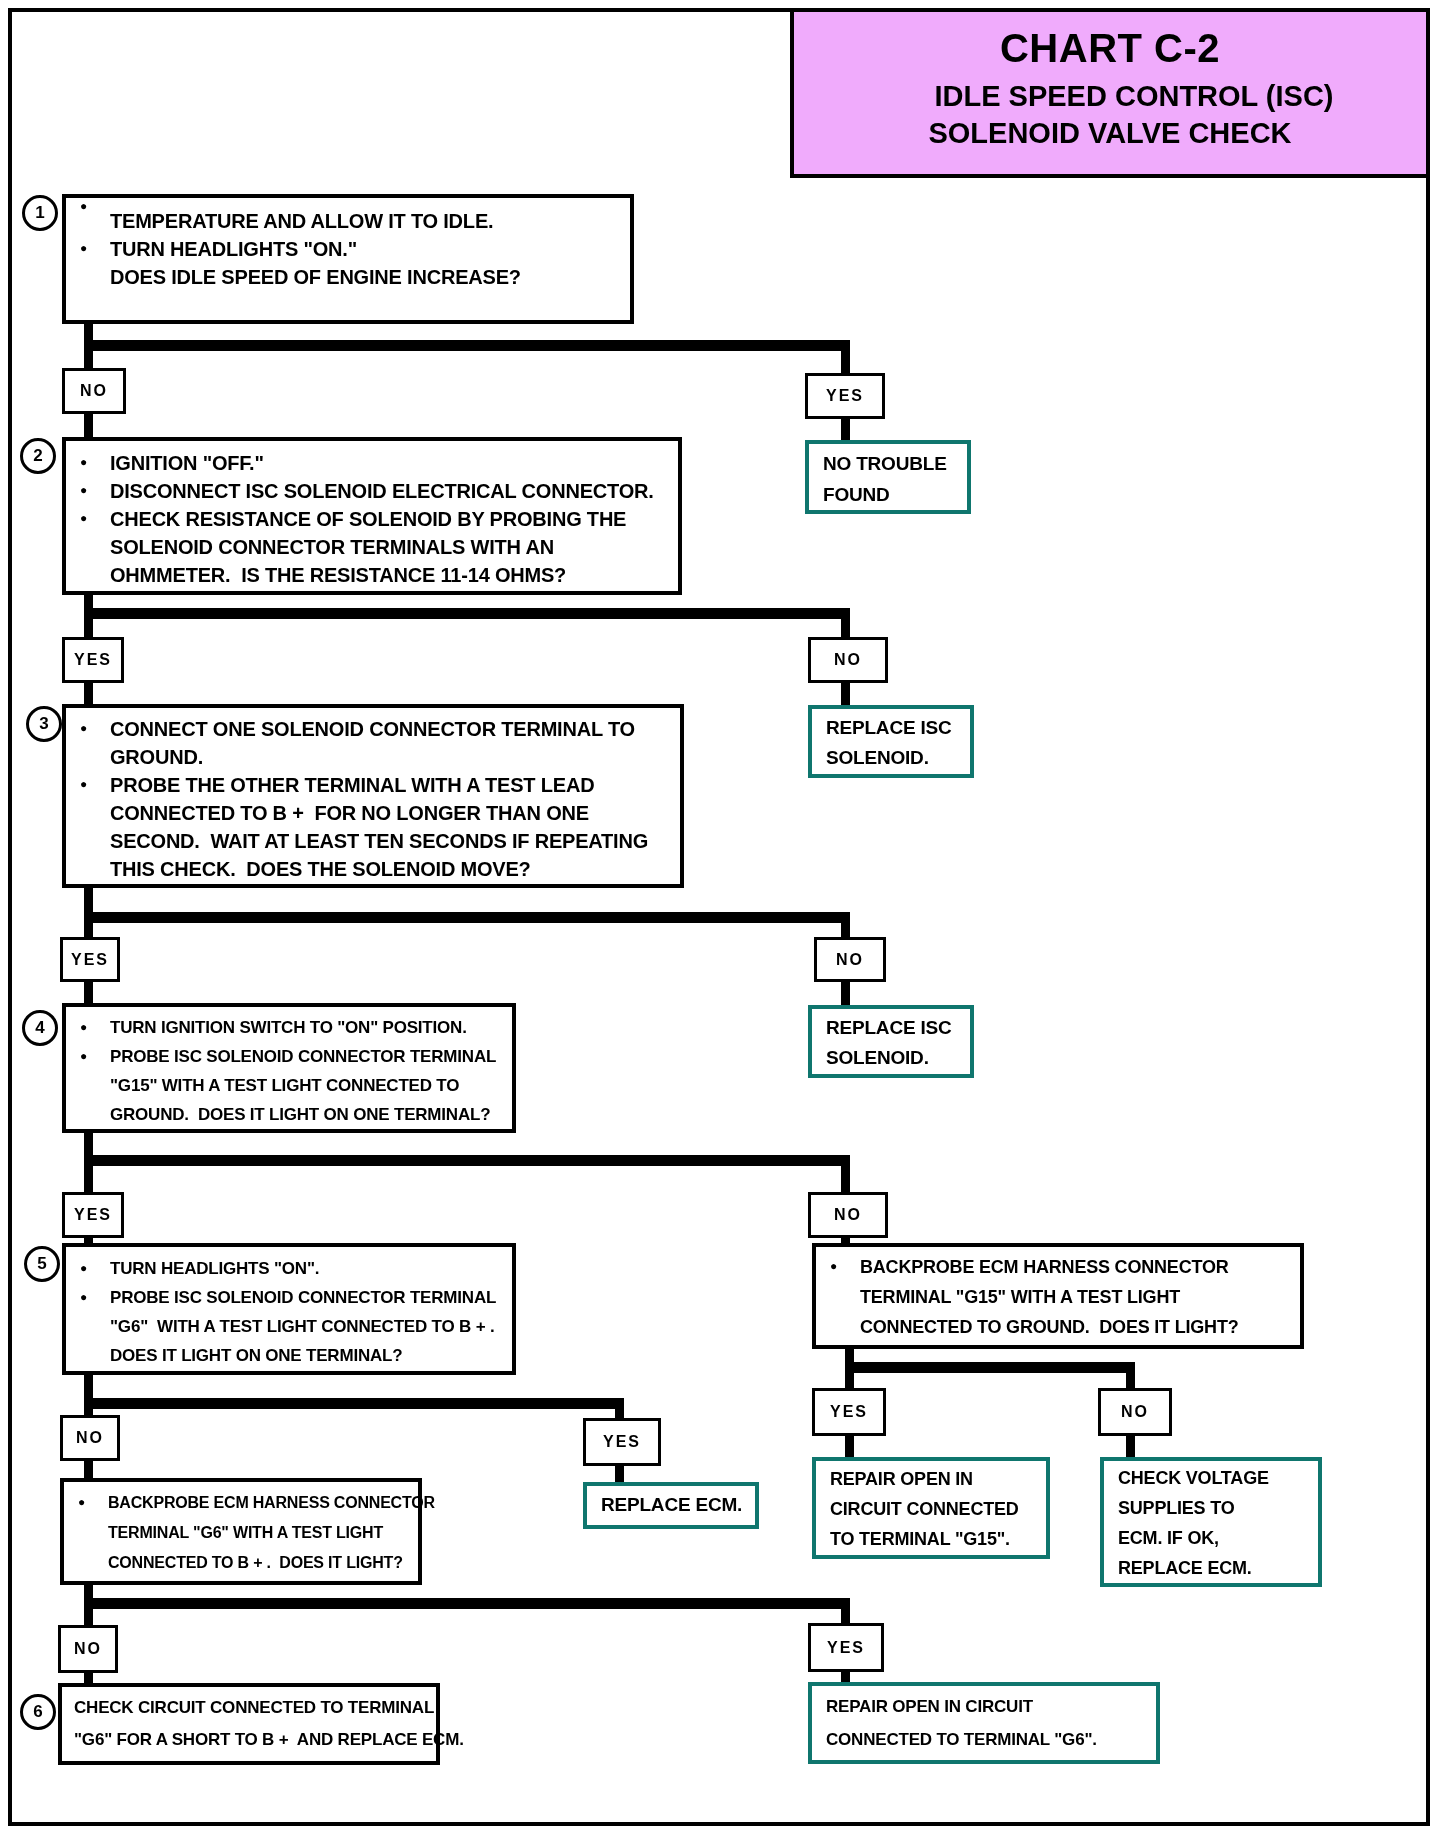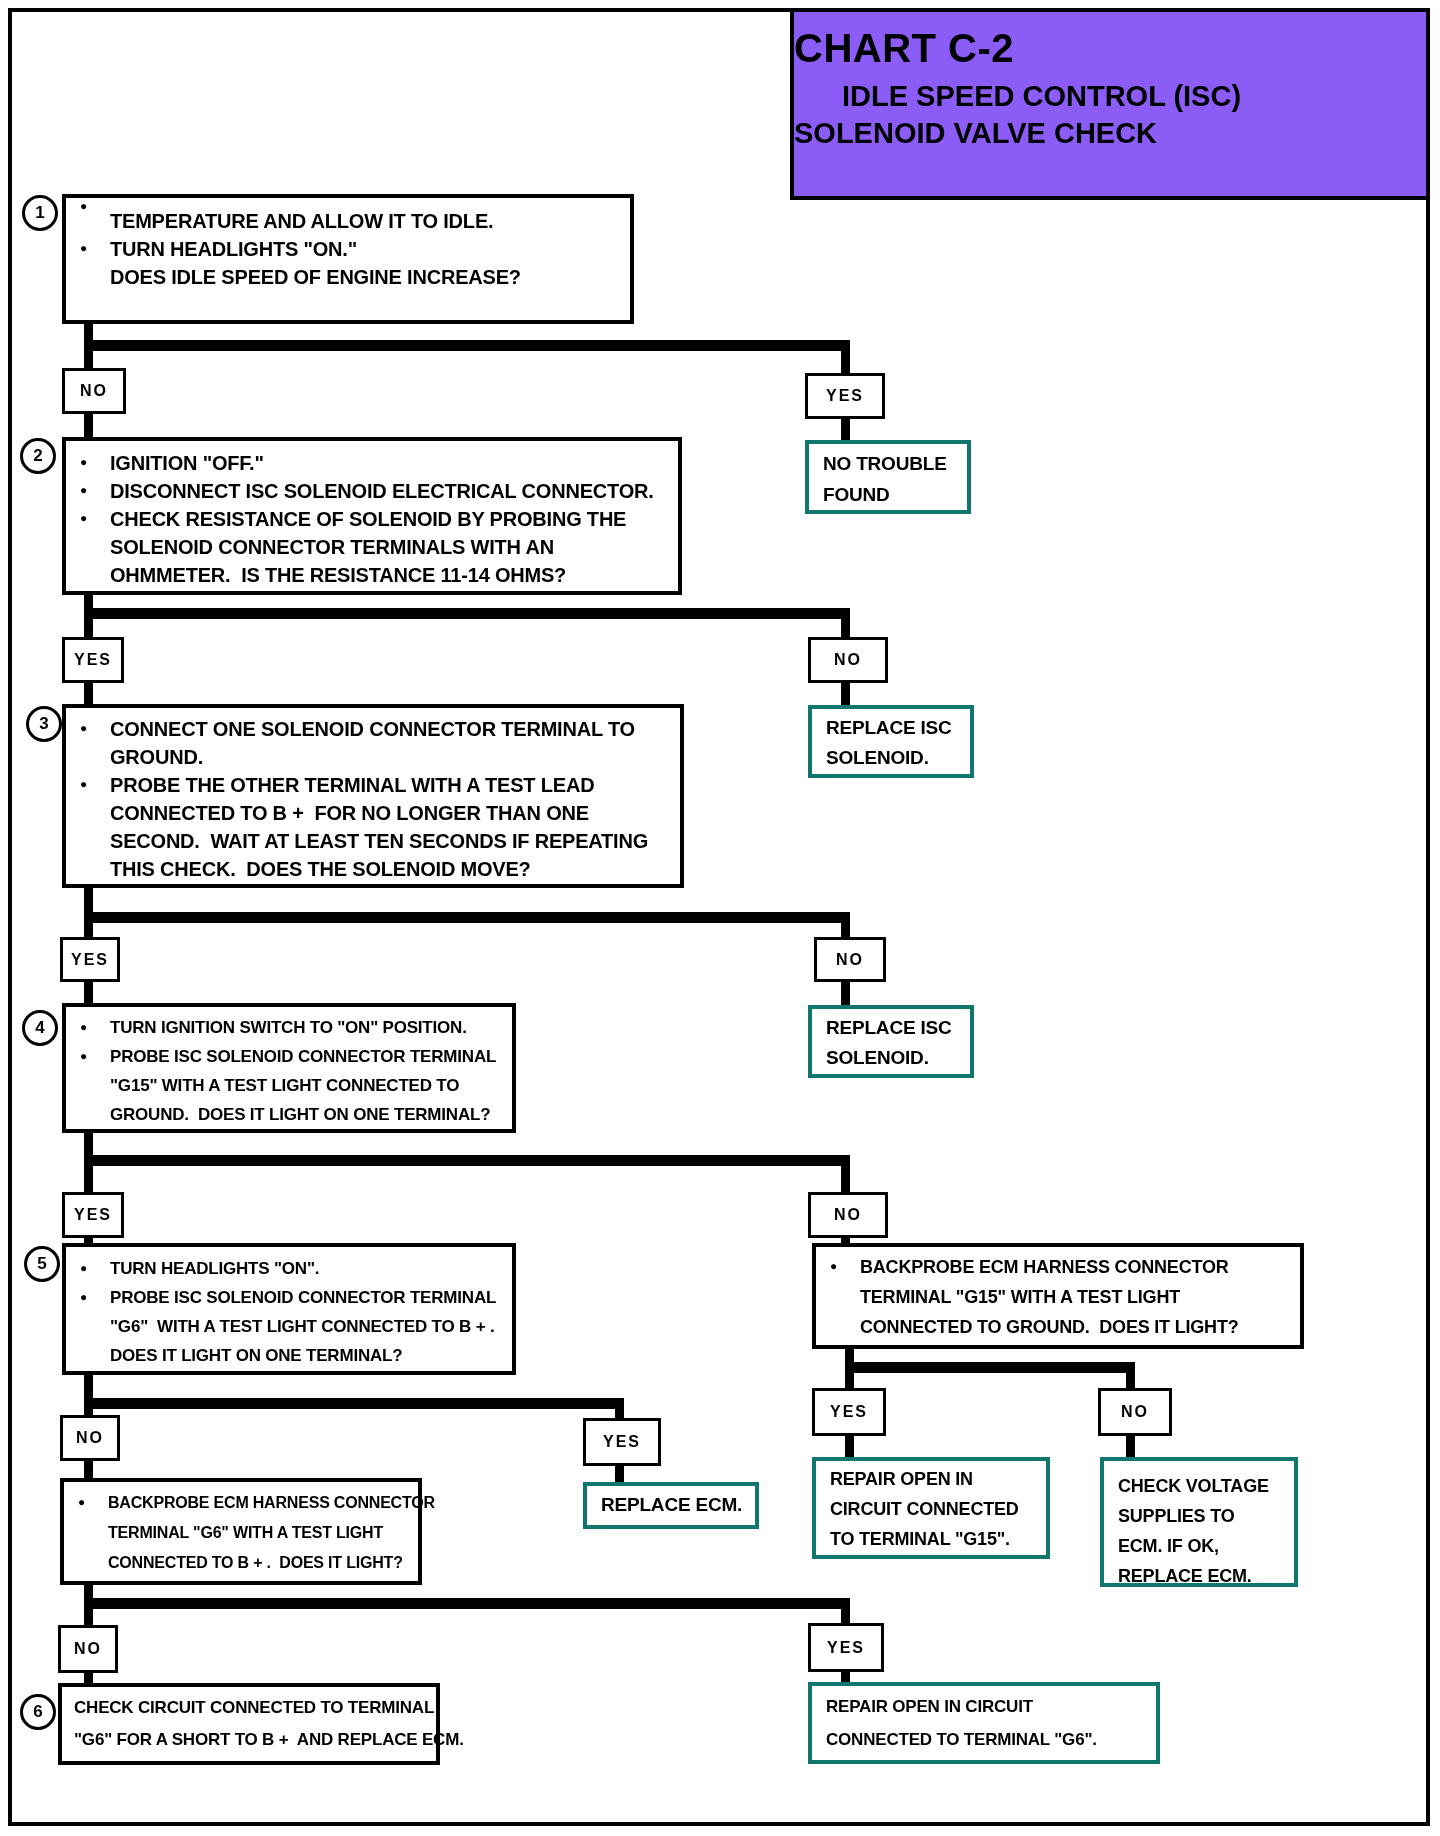--- a/index.html
+++ b/index.html
@@ -16,41 +16,41 @@
        display:flex;align-items:center;justify-content:center;
        font-weight:bold;font-size:16px;letter-spacing:2px;}
   .circ{position:absolute;width:36px;height:36px;border:3px solid #000;border-radius:50%;
         box-sizing:border-box;display:flex;align-items:center;justify-content:center;
         font-weight:bold;font-size:17px;background:#fff;z-index:2;}
   .ln{position:relative;padding-left:44px;white-space:pre;}
   .ln0{position:relative;padding-left:12px;white-space:pre;}
   .bul{position:absolute;left:14px;top:50%;transform:translateY(-52%);font-size:12px;}
   .tx{white-space:pre;}
 
-  #titlebox{position:absolute;left:790px;top:8px;width:640px;height:192px;border:4px solid #000;
-            box-sizing:border-box;background:#8b5cf6;font-weight:bold;z-index:2;}
+  #titlebox{position:absolute;left:790px;top:8px;width:640px;height:170px;border:4px solid #000;
+            box-sizing:border-box;background:#f0abfc;text-align:center;font-weight:bold;z-index:2;}
   #t1{margin-top:14px;font-size:40px;line-height:44px;letter-spacing:0.5px;}
   #t2{margin-top:8px;font-size:29px;line-height:37px;margin-left:48px;}
   #t3{font-size:29px;line-height:37px;}
 
   #b1{left:62px;top:194px;width:572px;height:130px;font-size:20px;line-height:28px;padding-top:9px;}
   #b2{left:62px;top:437px;width:620px;height:158px;font-size:20px;line-height:28px;padding-top:8px;}
   #b3{left:62px;top:704px;width:622px;height:184px;font-size:20px;line-height:28px;padding-top:7px;}
   #b4{left:62px;top:1003px;width:454px;height:130px;font-size:17px;line-height:29px;padding-top:6px;}
   #b5{left:62px;top:1243px;width:454px;height:132px;font-size:17px;line-height:29px;padding-top:7px;}
   #bp15{left:812px;top:1243px;width:492px;height:106px;font-size:18px;line-height:30px;padding-top:5px;}
   #bp6{left:60px;top:1478px;width:362px;height:107px;font-size:16px;line-height:30px;padding-top:6px;}
   #b6{left:58px;top:1683px;width:382px;height:82px;font-size:17px;line-height:32px;padding-top:5px;}
 
   #ntf{left:805px;top:440px;width:166px;height:74px;font-size:19px;line-height:31px;padding:4px 0 0 14px;}
   #ris1{left:808px;top:705px;width:166px;height:73px;font-size:19px;line-height:30px;padding:4px 0 0 14px;}
   #ris2{left:808px;top:1005px;width:166px;height:73px;font-size:19px;line-height:30px;padding:4px 0 0 14px;}
   #recm{left:583px;top:1482px;width:176px;height:47px;font-size:19px;line-height:38px;padding-left:14px;}
   #rg15{left:812px;top:1457px;width:238px;height:102px;font-size:18px;line-height:30px;padding:3px 0 1px 14px;}
-  #cv{left:1100px;top:1457px;width:198px;height:130px;font-size:18px;line-height:30px;padding:10px 0 0 14px;}
+  #cv{left:1100px;top:1457px;width:222px;height:130px;font-size:18px;line-height:30px;padding:2px 0 0 14px;}
   #rg6{left:808px;top:1682px;width:352px;height:82px;font-size:17px;line-height:33px;padding:4px 0 0 14px;}
 
   #no1{left:62px;top:368px;width:64px;height:46px;}
   #yes1{left:805px;top:373px;width:80px;height:46px;}
   #yes2{left:62px;top:637px;width:62px;height:46px;}
   #no2{left:808px;top:637px;width:80px;height:46px;}
   #yes3{left:60px;top:937px;width:60px;height:45px;}
   #no3{left:814px;top:937px;width:72px;height:45px;}
   #yes4{left:62px;top:1192px;width:62px;height:46px;}
   #no4{left:808px;top:1192px;width:80px;height:46px;}

